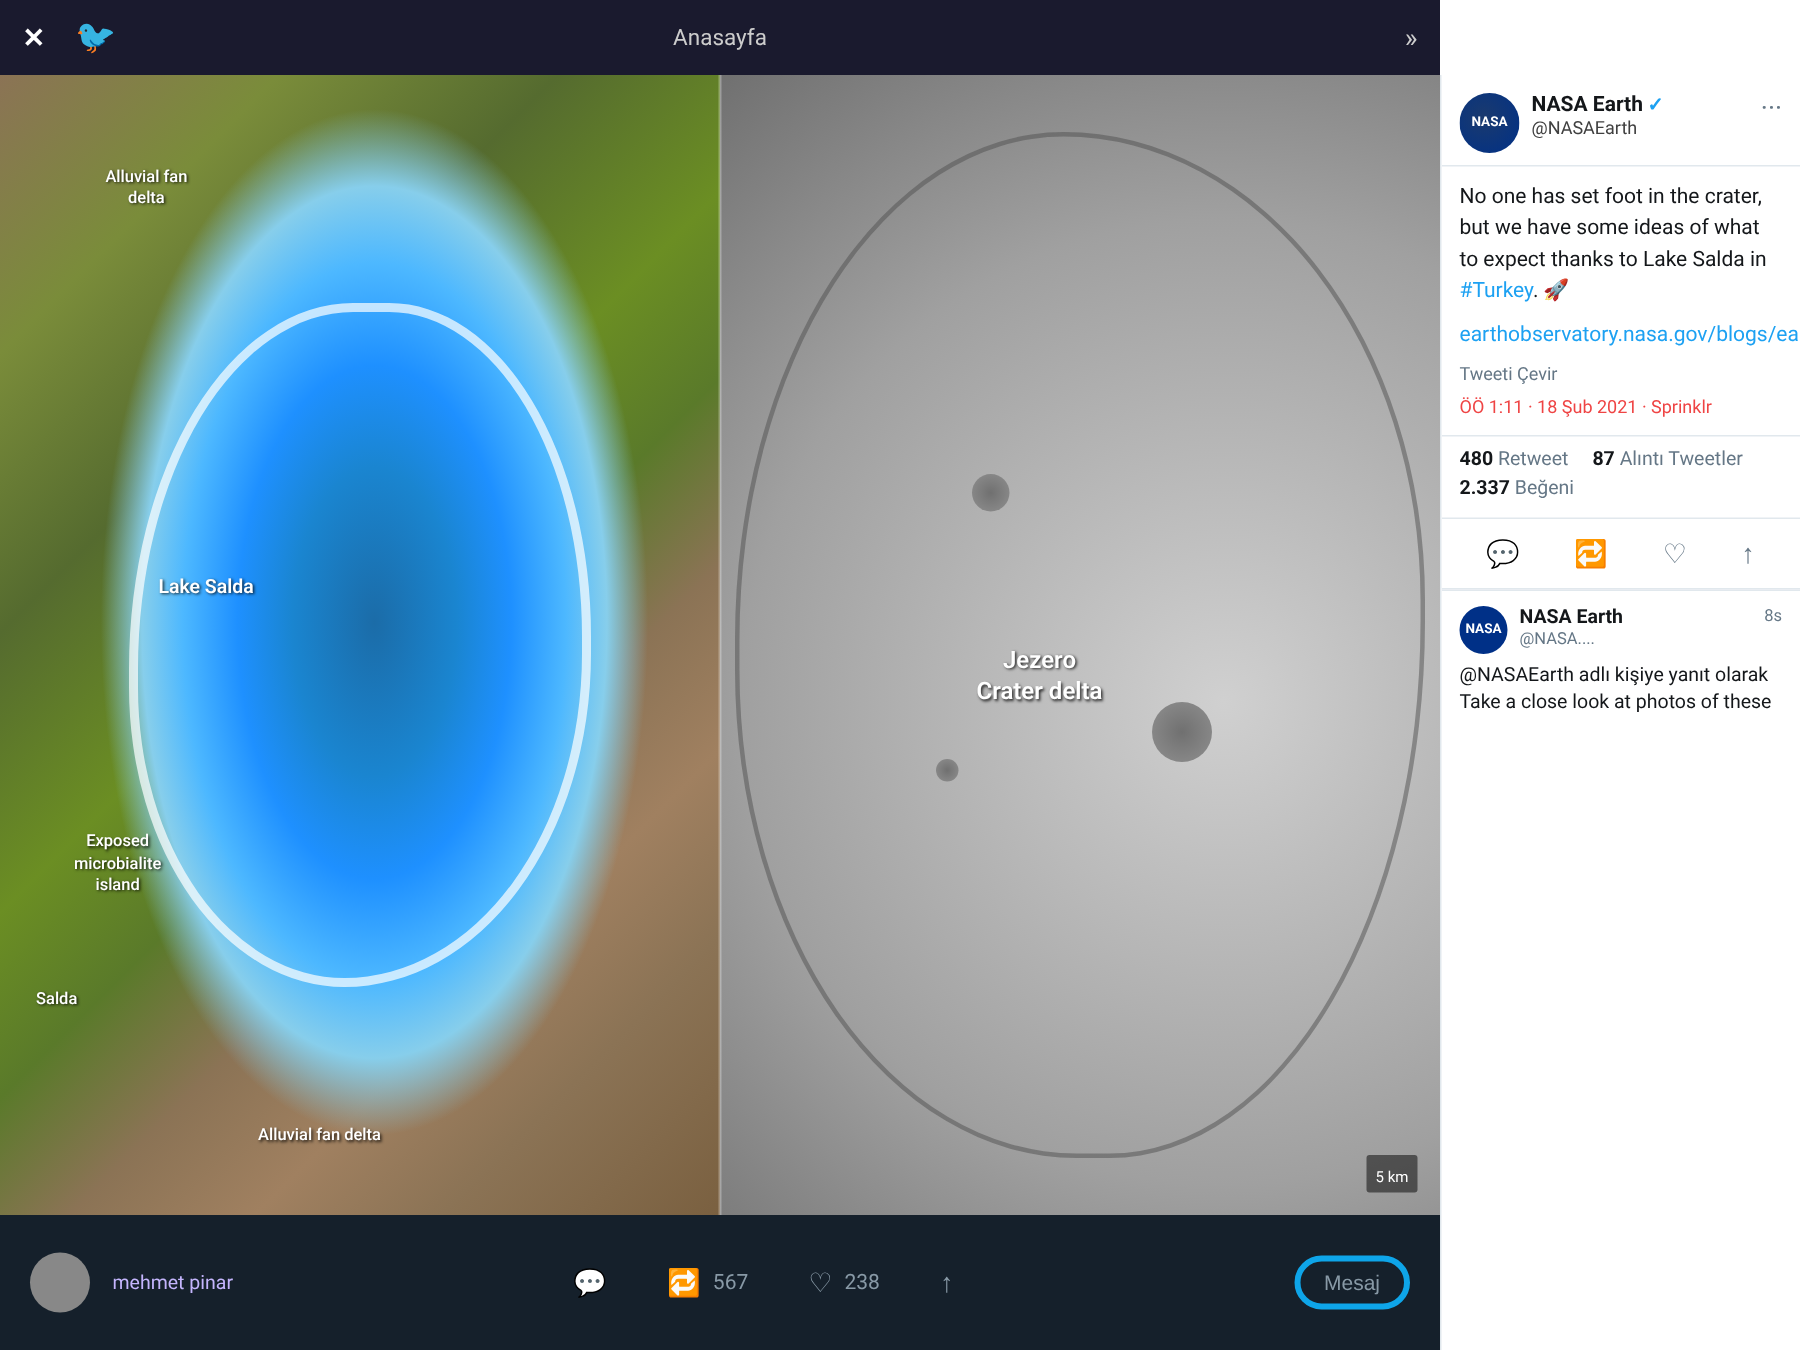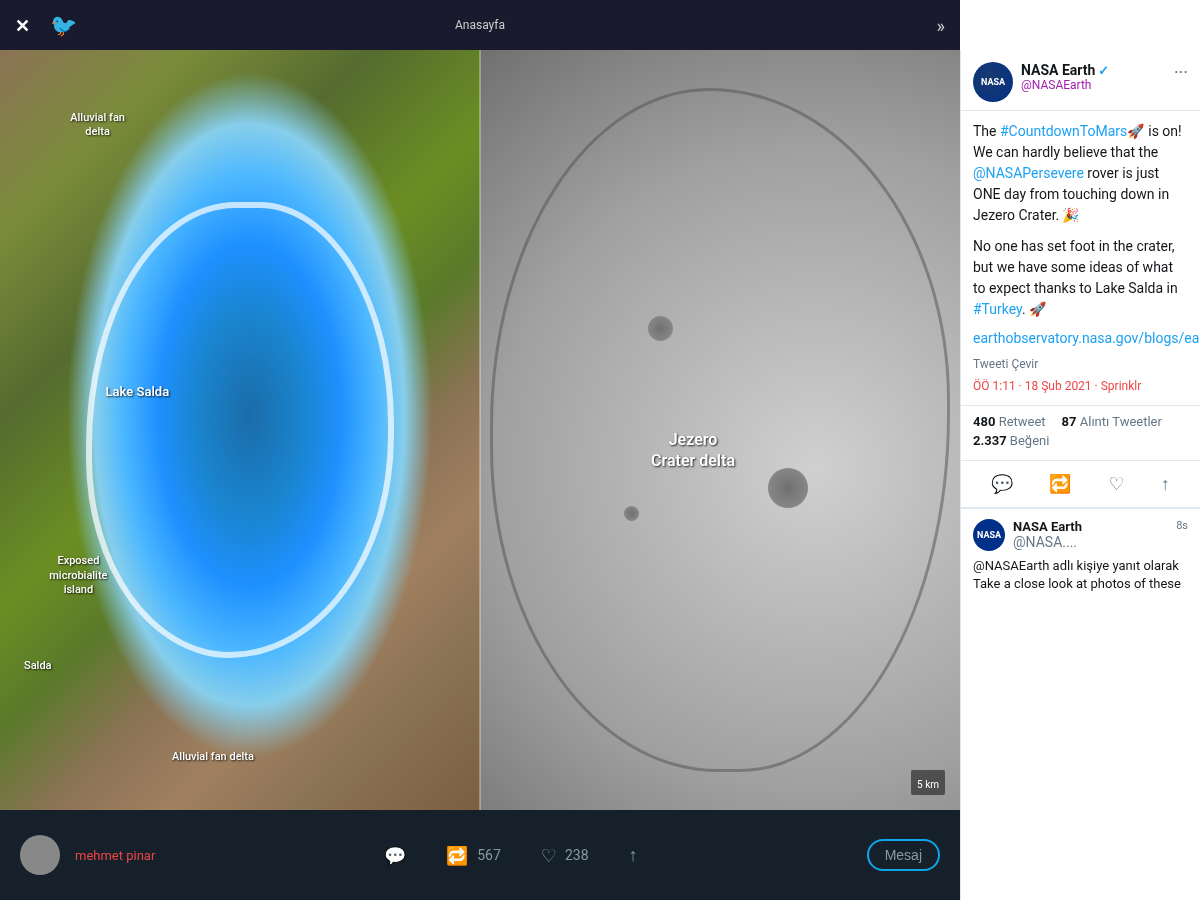--- a/index.html
+++ b/index.html
@@ -22,21 +22,21 @@
       cursor: pointer;
       margin-right: 20px;
     }
     .nav-twitter-icon {
       color: #1da1f2;
       font-size: 22px;
       margin-right: auto;
     }
     .nav-home {
       color: #ccc;
-      font-size: 12px;
+      font-size: 15px;
       position: absolute;
       left: 50%;
       transform: translateX(-50%);
     }
     .nav-arrows {
       color: #ccc;
       font-size: 18px;
       margin-left: auto;
     }
 
@@ -102,21 +102,21 @@
     .bottom-avatar {
       width: 40px;
       height: 40px;
       border-radius: 50%;
       background: #888;
       margin-right: 15px;
       flex-shrink: 0;
     }
 
     .bottom-username {
-      color: #ef4444;
+      color: #c4b5fd;
       font-size: 13px;
       margin-right: auto;
       max-width: 120px;
     }
 
     .bottom-actions {
       display: flex;
       align-items: center;
       gap: 40px;
       flex: 1;
@@ -133,21 +133,21 @@
 
     .bottom-action-icon {
       font-size: 18px;
     }
 
     .bottom-reply-btn {
       color: #8899a6;
       font-size: 14px;
       margin-left: auto;
       padding: 6px 16px;
-      border: 2px solid #0ea5e9;
+      border: 4px solid #0ea5e9;
       border-radius: 20px;
       background: transparent;
       cursor: pointer;
     }
 
     
     .right-panel {
       width: 240px;
       height: 900px;
       background: #fff;
@@ -205,21 +205,21 @@
       gap: 3px;
     }
 
     .verified-badge {
       color: #1da1f2;
       font-size: 13px;
     }
 
     .tweet-author-handle {
       font-size: 12px;
-      color: #a21caf;
+      color: #404040;
     }
 
     .tweet-more {
       color: #657786;
       font-size: 18px;
       cursor: pointer;
     }
 
     
     .tweet-body {
@@ -309,21 +309,21 @@
       justify-content: center;
     }
 
     .reply-tweet-name {
       font-size: 13px;
       font-weight: bold;
       color: #14171a;
     }
 
     .reply-tweet-handle {
-      font-size: 14px;
+      font-size: 11px;
       color: #657786;
     }
 
     .reply-tweet-time {
       font-size: 11px;
       color: #657786;
       margin-left: auto;
     }
 
     .reply-tweet-body {
@@ -490,23 +490,20 @@
         <div class="tweet-author-name">
           <span>NASA Earth</span>
           <span class="verified-badge">✓</span>
         </div>
         <div class="tweet-author-handle">@NASAEarth</div>
       </div>
       <span class="tweet-more">···</span>
     </div>
 
     <div class="tweet-body">
-      <p style="margin-bottom:10px;">
-        The <a class="tweet-link">#CountdownToMars</a>🚀 is on! We can hardly believe that the <a class="tweet-link">@NASAPersevere</a> rover is just ONE day from touching down in Jezero Crater. 🎉
-      </p>
       <p>
         No one has set foot in the crater, but we have some ideas of what to expect thanks to Lake Salda in <a class="tweet-link">#Turkey</a>. 🚀
       </p>
       <p style="margin-top:8px;">
         <a class="tweet-link">earthobservatory.nasa.gov/blogs/earthmat...</a>
       </p>
       <p class="tweet-translate">Tweeti Çevir</p>
       <p class="tweet-timestamp">ÖÖ 1:11 · 18 Şub 2021 · Sprinklr</p>
     </div>
 

